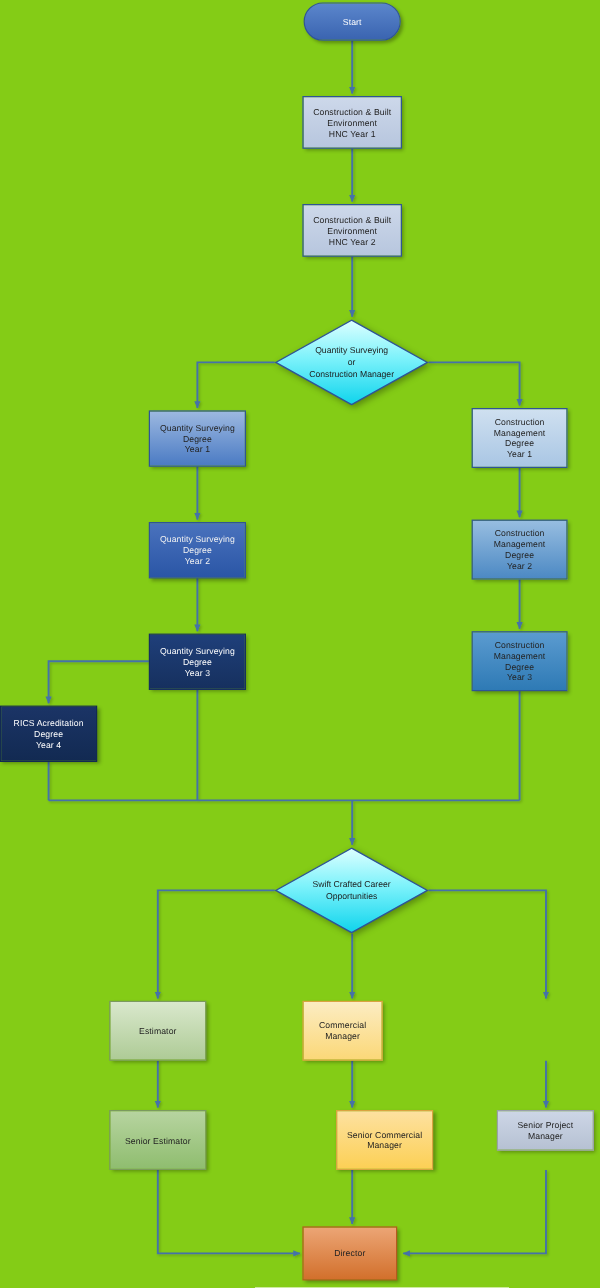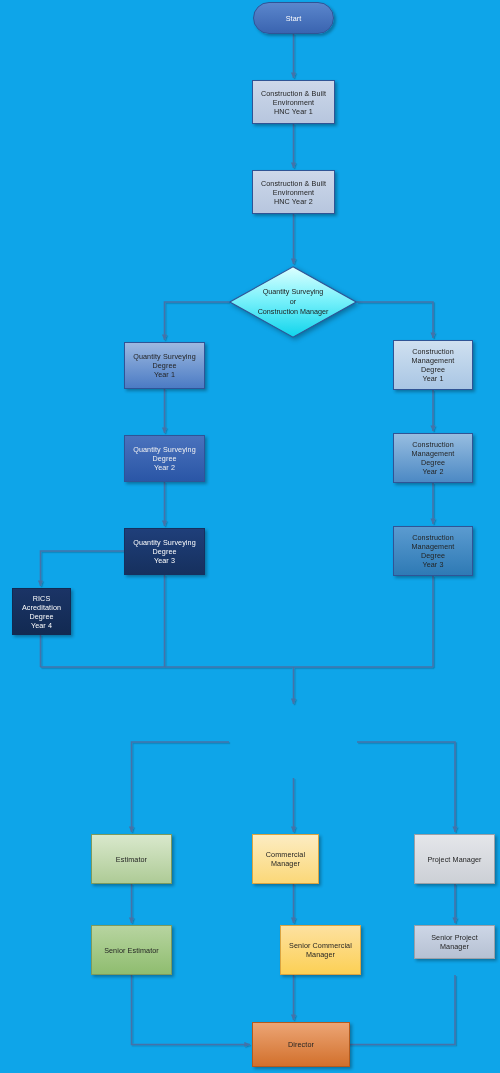--- a/index.html
+++ b/index.html
@@ -4,21 +4,21 @@
 <style>
   html,body{margin:0;padding:0;background:#ffffff;}
   body{
     font-family:"Liberation Sans", sans-serif;
     -webkit-font-smoothing:antialiased;
   }
   #canvas{
     position:relative;
     width:500px;
     height:1073px;
-    background:#0ea5e9;
+    background:#84cc16;
     overflow:hidden;
     text-decoration:underline;
   }
   svg#wires{
     position:absolute;
     left:0; top:0;
     width:500px; height:1073px;
     overflow:visible;
   }
   .node{
@@ -150,58 +150,68 @@
   </div>
 
   <div class="node" style="left:124px;top:435px;width:81px;height:47px;background:linear-gradient(to bottom,#4a72bd,#2a56a6);border-color:#2f5496;color:#f2f2f2;">
     <span class="lbl">Quantity Surveying<br>Degree<br>Year 2</span>
   </div>
 
   <div class="node" style="left:124px;top:528px;width:81px;height:47px;background:linear-gradient(to bottom,#1f3f7a,#16305e);border-color:#16305e;color:#ffffff;">
     <span class="lbl">Quantity Surveying<br>Degree<br>Year 3</span>
   </div>
 
-  <div class="node" style="left:12px;top:588px;width:59px;height:47px;background:linear-gradient(to bottom,#1b3466,#122a52);border-color:#122a52;color:#ffffff;">
+  <div class="node" style="left:0px;top:588px;width:81px;height:47px;background:linear-gradient(to bottom,#1b3466,#122a52);border-color:#122a52;color:#ffffff;">
     <span class="lbl">RICS Acreditation<br>Degree<br>Year 4</span>
   </div>
 
   <div class="node" style="left:393px;top:340px;width:80px;height:50px;background:linear-gradient(to bottom,#cfe0f0,#a9c6e4);border-color:#2f5496;">
     <span class="lbl">Construction<br>Management<br>Degree<br>Year 1</span>
   </div>
 
   <div class="node" style="left:393px;top:433px;width:80px;height:50px;background:linear-gradient(to bottom,#97bde0,#4c89c4);border-color:#2f5496;">
     <span class="lbl">Construction<br>Management<br>Degree<br>Year 2</span>
   </div>
 
   <div class="node" style="left:393px;top:526px;width:80px;height:50px;background:linear-gradient(to bottom,#5b9bd0,#2e7ab5);border-color:#2f5496;">
     <span class="lbl">Construction<br>Management<br>Degree<br>Year 3</span>
   </div>
 
+  <div class="diamond-wrap" style="left:229px;top:706px;width:128px;height:72px;">
+    <svg class="diamond-shape" viewBox="0 0 128 72" preserveAspectRatio="none">
+      <defs>
+        <linearGradient id="dgrad2" x1="0" y1="0" x2="0" y2="1">
+          <stop offset="0%" stop-color="#ddffff"></stop>
+          <stop offset="45%" stop-color="#7df2fb"></stop>
+          <stop offset="100%" stop-color="#0fd4ec"></stop>
+        </linearGradient>
+      </defs>
+      <polygon points="64,0.8 127.2,36 64,71.2 0.8,36" fill="url(#dgrad2)" stroke="#2f5496" stroke-width="1.1"></polygon>
+    </svg>
+    <span class="lbl">Swift Crafted Career<br>Opportunities</span>
+  </div>
 
   <div class="node" style="left:91px;top:925px;width:81px;height:50px;background:linear-gradient(to bottom,#b7d4a0,#8fbd6f);border-color:#7b9a5e;">
     <span class="lbl">Senior Estimator</span>
   </div>
 
   <div class="node" style="left:91px;top:834px;width:81px;height:50px;background:linear-gradient(to bottom,#d9e8cc,#aecb96);border-color:#7b9a5e;">
     <span class="lbl">Estimator</span>
   </div>
 
   <div class="node" style="left:252px;top:834px;width:67px;height:50px;background:linear-gradient(to bottom,#fcecc2,#fbd878);border-color:#d9a441;">
     <span class="lbl">Commercial<br>Manager</span>
   </div>
 
   <div class="node" style="left:252px;top:925px;width:81px;height:50px;background:linear-gradient(to bottom,#fde1a0,#fcd055);border-color:#d9a441;margin-left:28px;">
     <span class="lbl">Senior Commercial<br>Manager</span>
   </div>
 
-  <div class="node" style="left:414px;top:834px;width:81px;height:50px;background:linear-gradient(to bottom,#e4e6ea,#ccd0d6);border-color:#9aa0a8;">
-    <span class="lbl">Project Manager</span>
-  </div>
 
   <div class="node" style="left:414px;top:925px;width:81px;height:34px;background:linear-gradient(to bottom,#cdd6e6,#b6c1d3);border-color:#9aa0a8;">
     <span class="lbl">Senior Project<br>Manager</span>
   </div>
 
-  <div class="node" style="left:252px;top:1022px;width:98px;height:45px;background:linear-gradient(to bottom,#eca575,#d2702c);border-color:#b45a1e;">
+  <div class="node" style="left:252px;top:1022px;width:79px;height:45px;background:linear-gradient(to bottom,#eca575,#d2702c);border-color:#b45a1e;">
     <span class="lbl">Director</span>
   </div>
 
 </div>
 
 </body></html>

